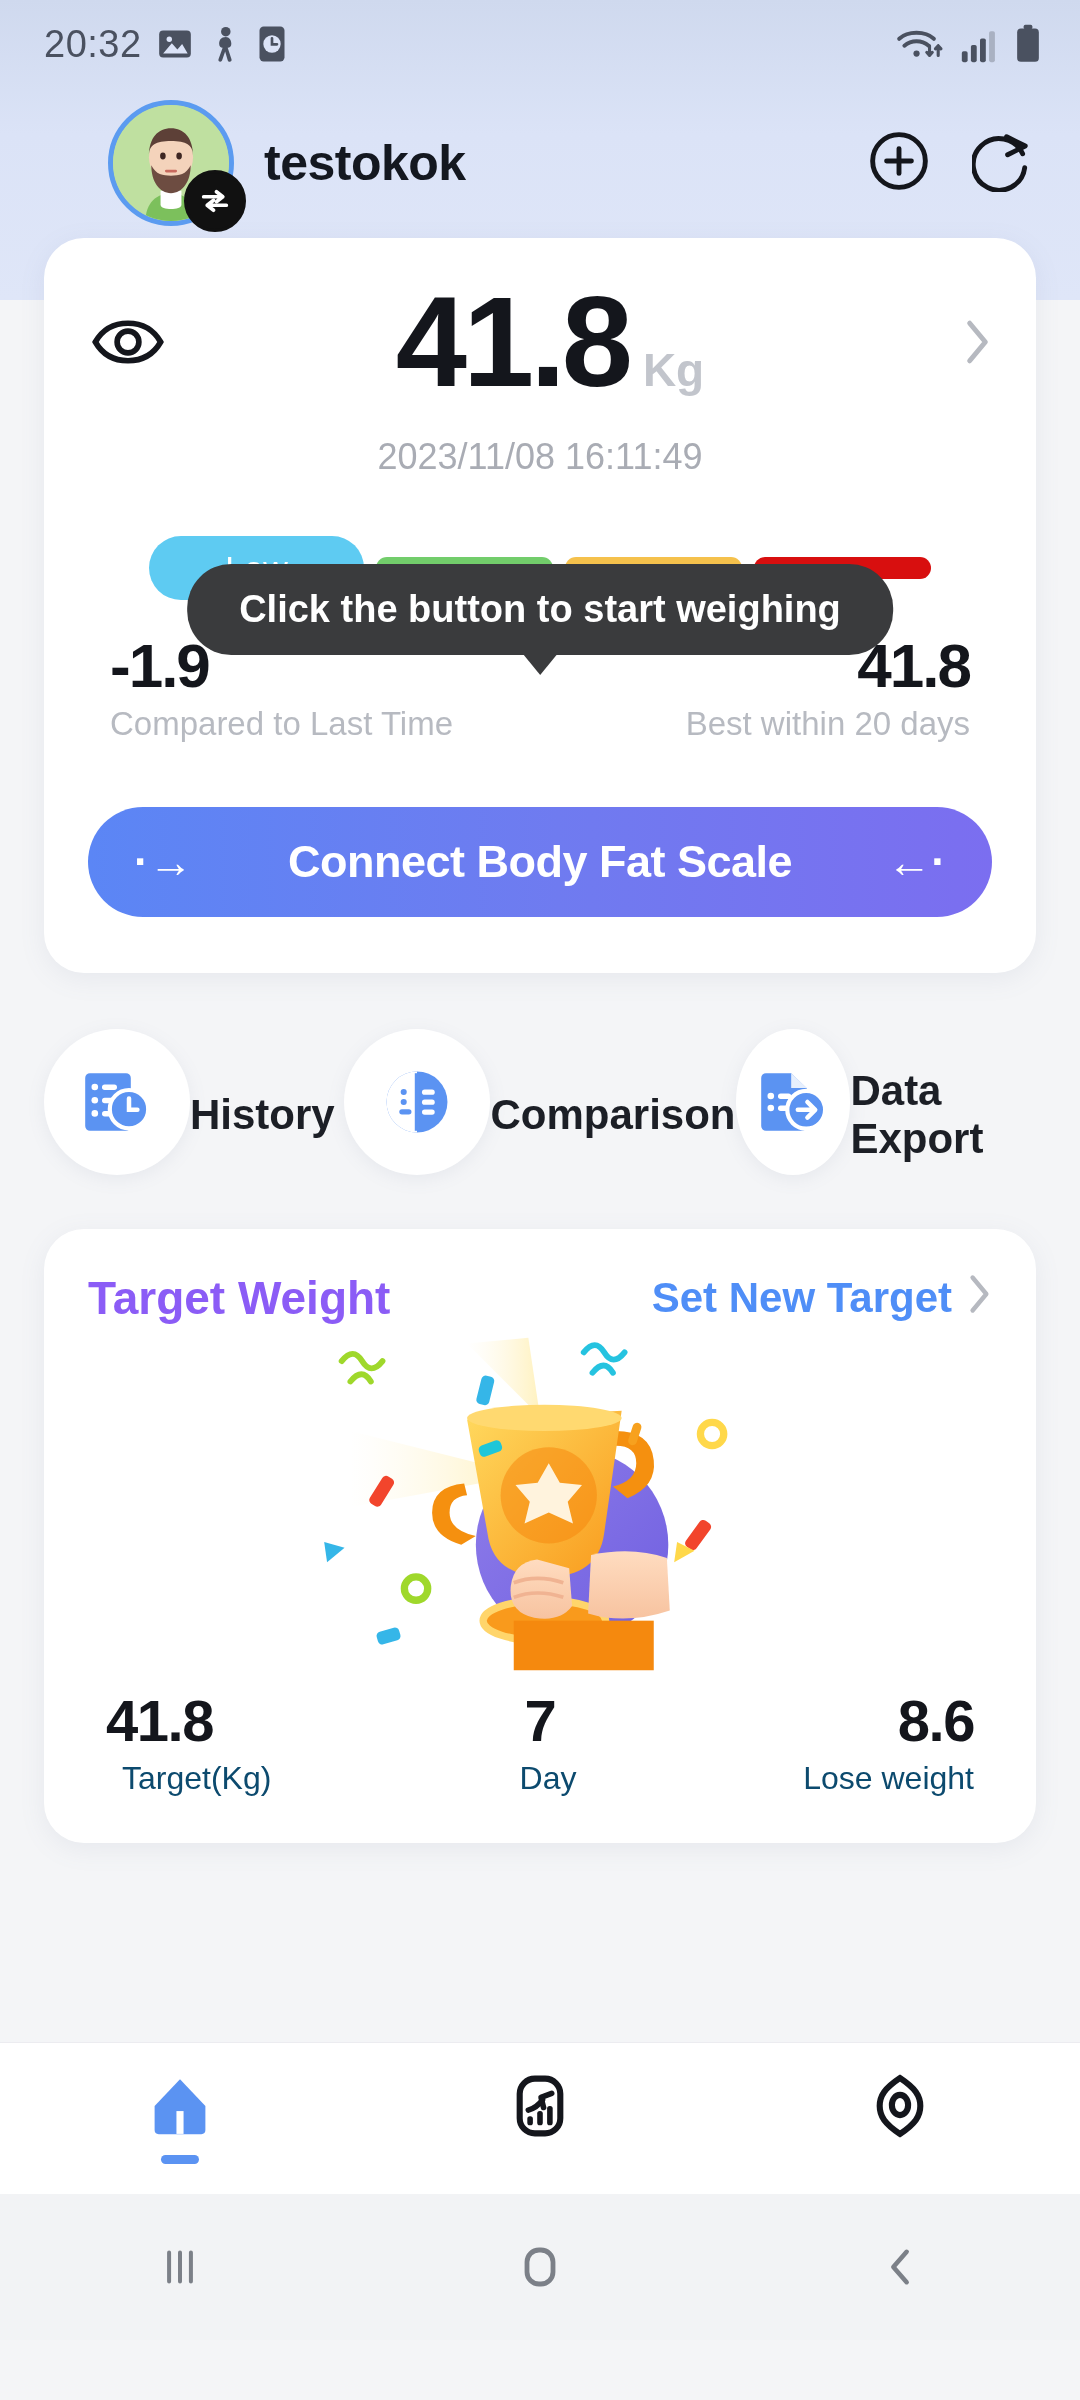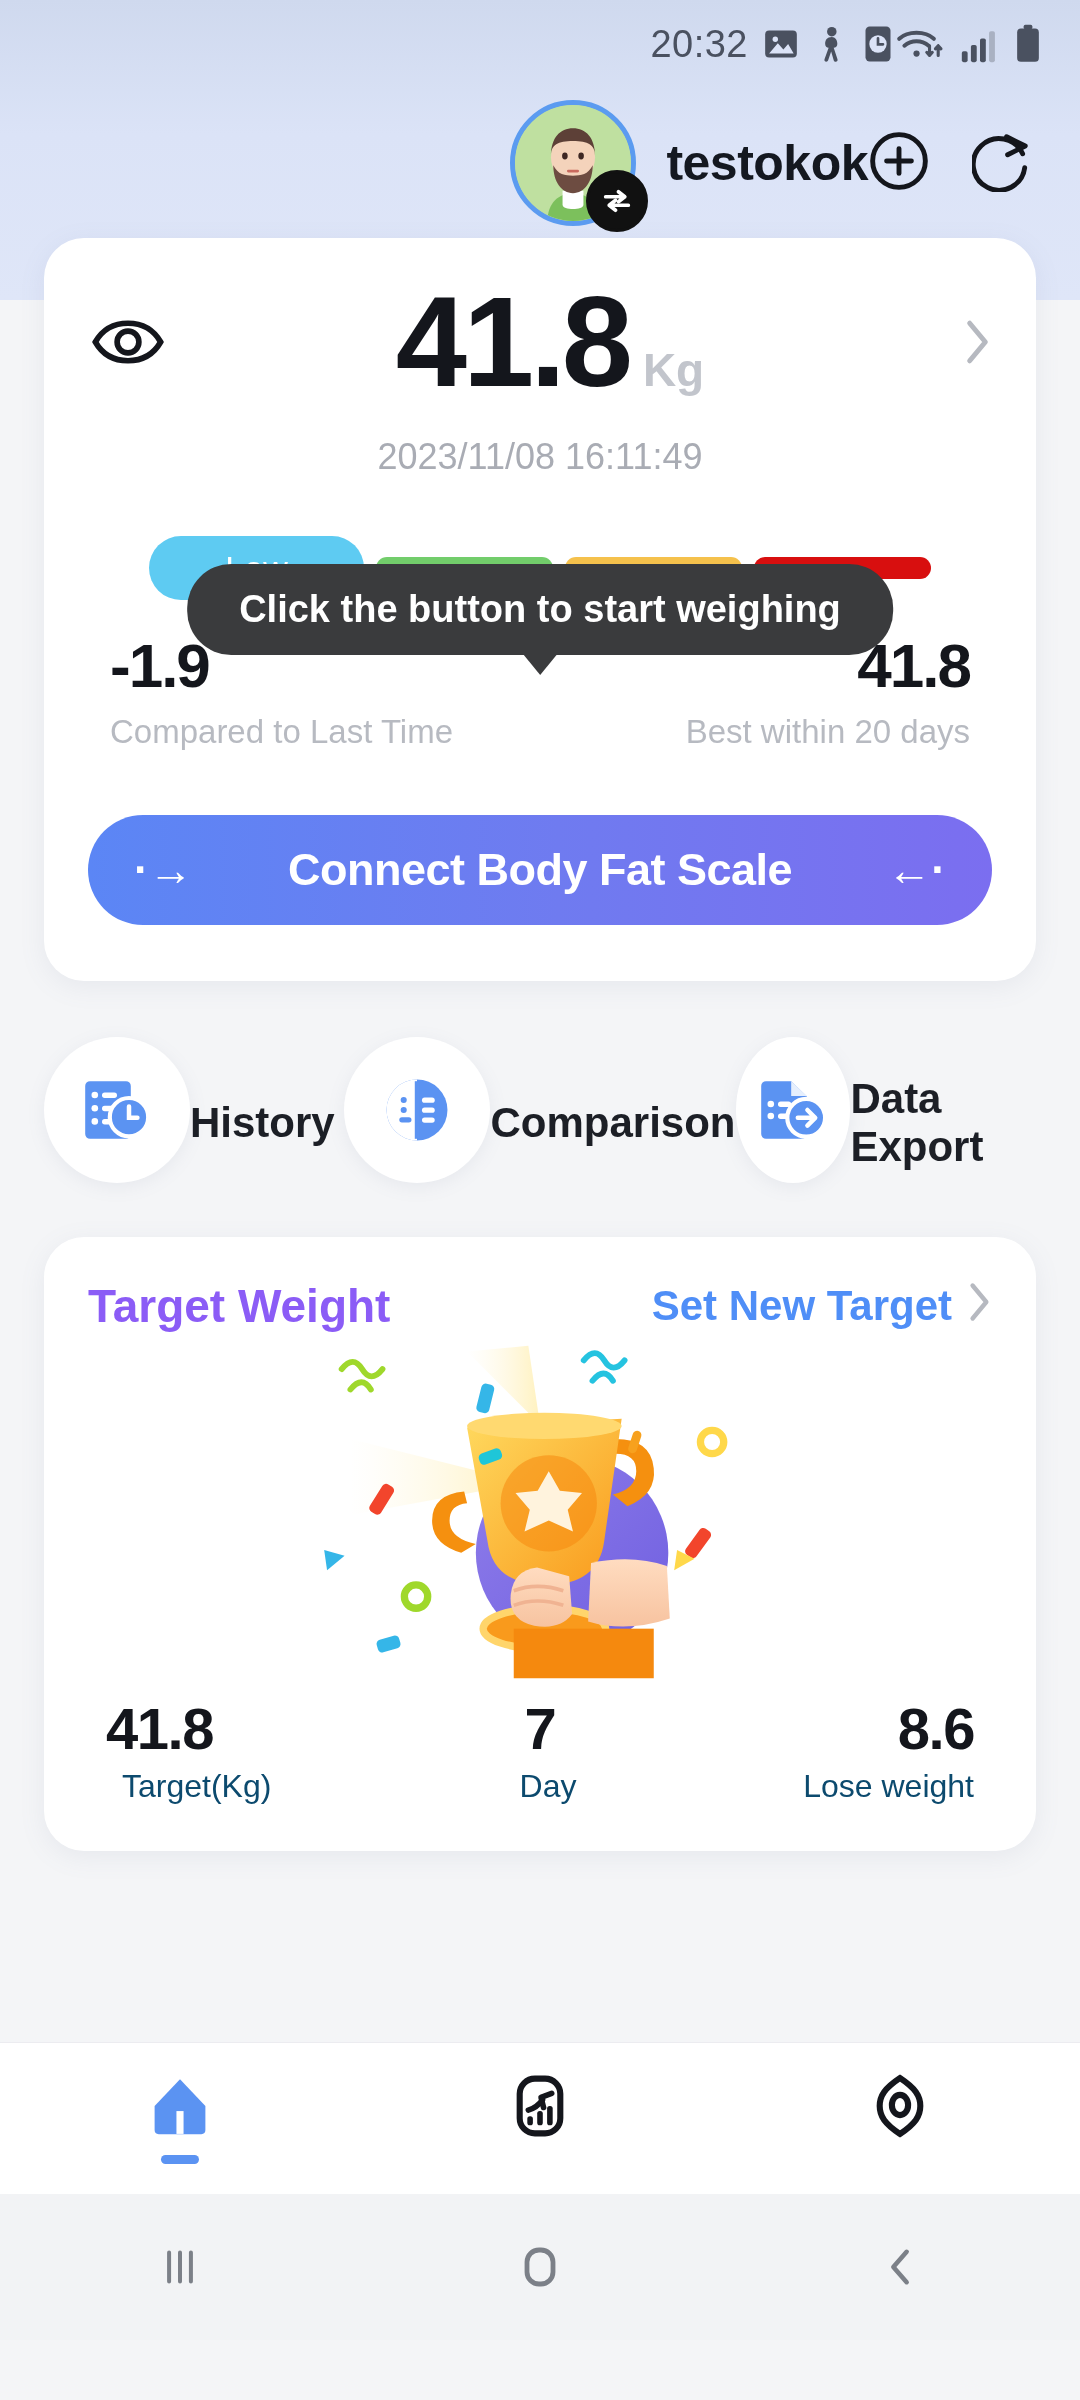--- a/index.html
+++ b/index.html
@@ -3,21 +3,21 @@
 <meta charset="utf-8">
 <style>
   * { margin:0; padding:0; box-sizing:border-box; }
   html, body { width:1080px; height:2400px; }
   body {
     font-family: "Liberation Sans", sans-serif;
     background:#f4f5f7;
     overflow:hidden;
     position:relative;
   }
-  .phone { width:1080px; height:2340px; position:relative; display:flex; flex-direction:column;align-items:flex-end; }
+  .phone { width:1080px; height:2340px; position:relative; display:flex; flex-direction:column; }
 
   
   .header-bg{
     position:absolute; left:0; top:0; width:1080px; height:300px;
     background:linear-gradient(180deg,#cfd9ee 0%, #dbe3f7 45%, #dfe6f8 100%);
     z-index:0;
   }
 
   
   .statusbar{
@@ -76,21 +76,21 @@
   }
   .seg{ height:22px; border-radius:14px; flex:1; }
   .seg.green{ background:#72cd6b; }
   .seg.yellow{ background:#f5c14c; }
   .seg.red{ background:#d80f0f; }
 
   .statsrow{ display:flex; padding:0 66px; margin-top:30px; }
   .stat{ flex:1; }
   .stat.right{ text-align:right; }
   .stat-v{ font-size:62px; font-weight:bold; color:#14161c; letter-spacing:-2px; line-height:1.15;}
-  .stat-l{ font-size:33px; color:#b7bac1; margin-top:12px;}
+  .stat-l{ font-size:33px; color:#b7bac1; margin-top:4px;}
 
   .connect-btn{
     margin:64px 44px 0; height:110px; border-radius:58px;
     background:linear-gradient(90deg,#5b86f5 0%, #6f7bf0 52%, #7b6ef0 100%);
     display:flex; align-items:center; justify-content:space-between;
     padding:0 46px; color:#fff; cursor:pointer;
   }
   .connect-label{ font-size:45px; font-weight:bold; letter-spacing:-0.5px; }
   .arw{ font-size:44px; font-weight:bold; }
 

